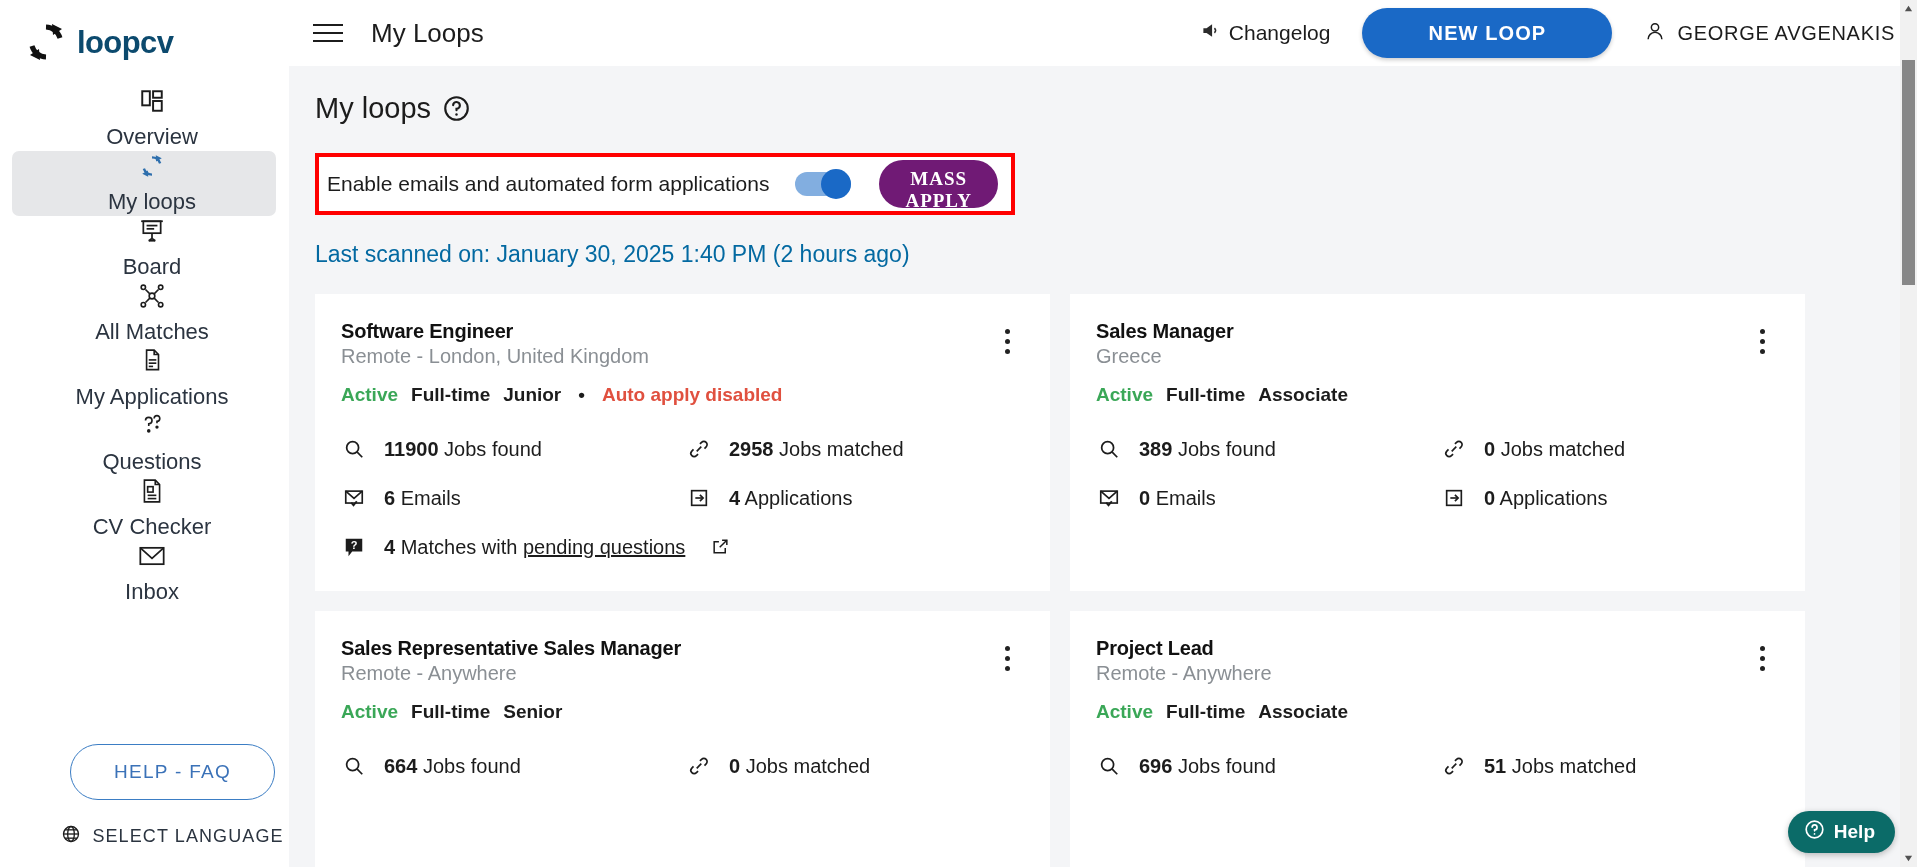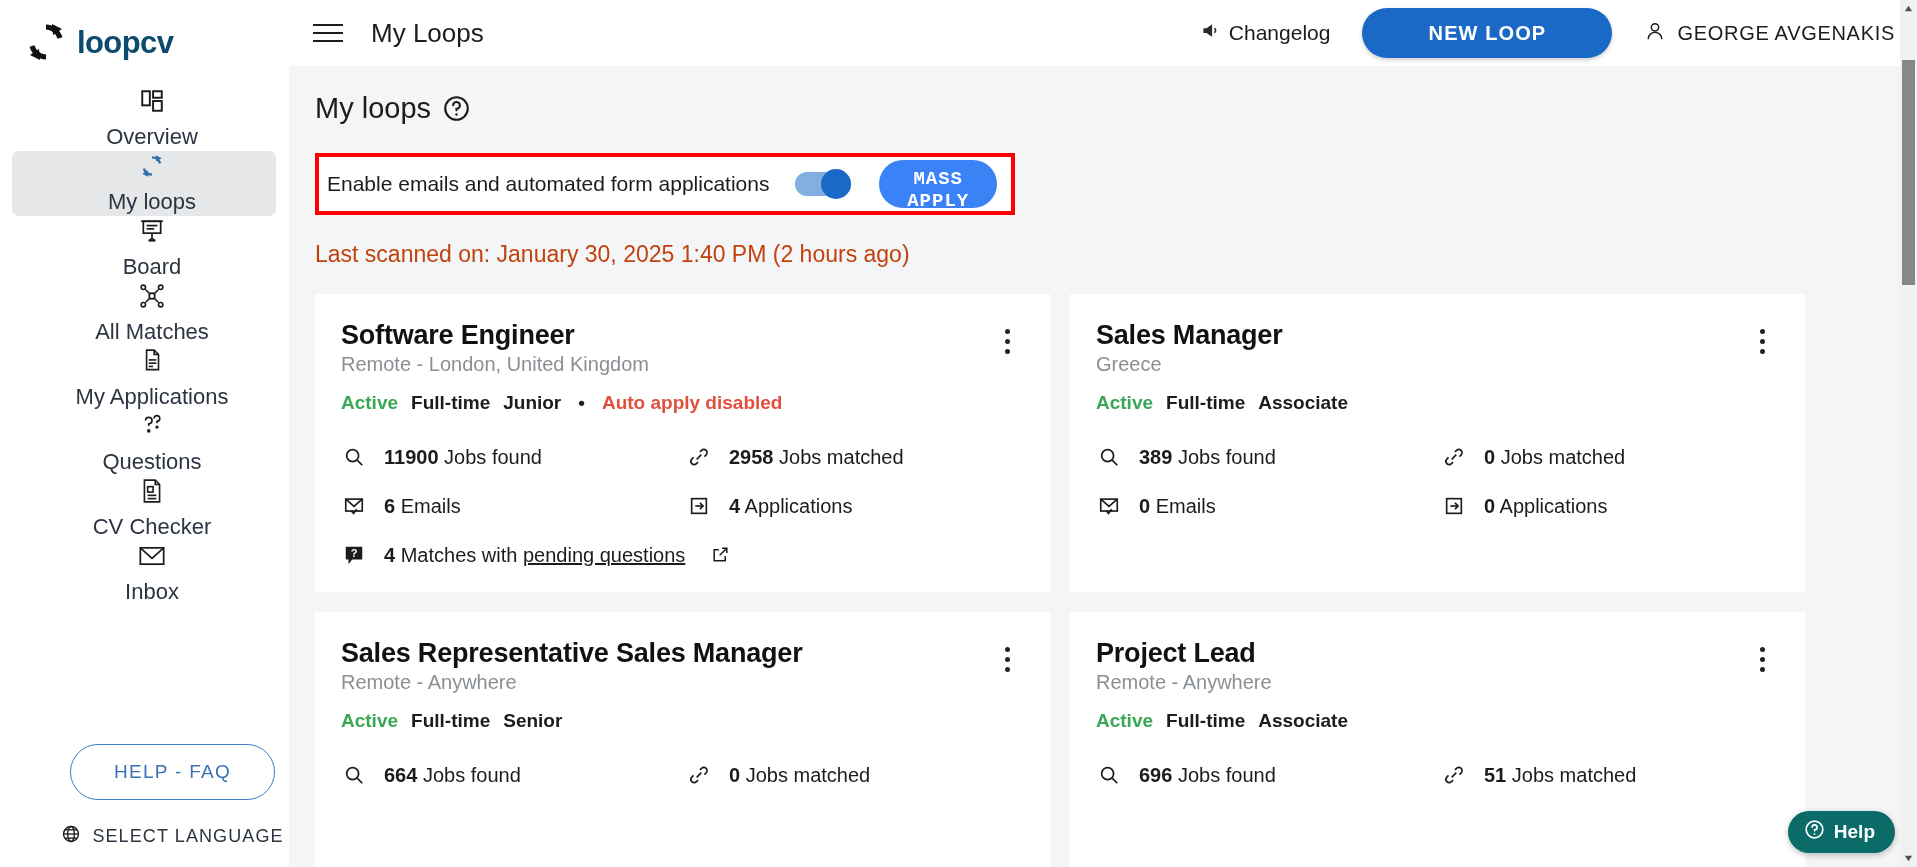--- a/index.html
+++ b/index.html
@@ -101,37 +101,37 @@
     margin-bottom: 26px;
   }
   .mass-apply-label { font-size: 21px; color: #1c1c1c; white-space: nowrap; }
   .toggle {
     width: 56px; height: 24px; border-radius: 12px;
     background: #82aee0; position: relative; margin-left: 26px; cursor: pointer; flex: 0 0 56px;
   }
   .toggle .knob { position: absolute; right: 0; top: -3px; width: 30px; height: 30px; border-radius: 50%; background: #1a69c6; }
   .mass-apply-btn {
     margin-left: 28px;
-    background: #3b82f6; color: #fff; border: none; border-radius: 25px;
+    background: #701a75; color: #fff; border: none; border-radius: 25px;
     height: 48px; padding: 8px 26px; font-size: 19px; font-weight: 700; letter-spacing: 1px;
-    cursor: pointer; font-family: Liberation Mono, monospace;
-  }
-
-  .last-scanned { font-size: 23px; color: #c2410c; margin-bottom: 26px; }
+    cursor: pointer; font-family: Liberation Serif, serif;
+  }
+
+  .last-scanned { font-size: 23px; color: #0369a1; margin-bottom: 26px; }
 
   .cards-grid { display: grid; grid-template-columns: 735px 735px; gap: 20px 20px; }
   .job-card {
     background: #ffffff;
     padding: 26px 30px 24px 26px;
     position: relative;
     min-height: 297px;
   }
   .card-head { display: flex; align-items: flex-start; }
   .card-titles { flex: 1 1 auto; }
-  .card-title { font-size: 27px; font-weight: 700; color: #111; letter-spacing: -0.2px; }
+  .card-title { font-size: 20px; font-weight: 700; color: #111; letter-spacing: -0.2px; }
   .card-subtitle { font-size: 20px; color: #8a8f94; margin-top: 2px; }
   .kebab { width: 26px; height: 30px; flex: 0 0 26px; display: flex; flex-direction: column; align-items: center; justify-content: center; gap: 5px; cursor: pointer; margin-top: 6px; }
   .kebab i { width: 5px; height: 5px; border-radius: 50%; background: #222; display: block; }
 
   .tag-row { display: flex; align-items: center; gap: 13px; margin-top: 16px; font-size: 19px; font-weight: 700; }
   .tag-active { color: #3aa757; }
   .tag-plain { color: #1c1c1c; }
   .dot-sep { color: #1c1c1c; font-weight: 700; margin: 0 4px; }
   .tag-warn { color: #e0503f; }
 

